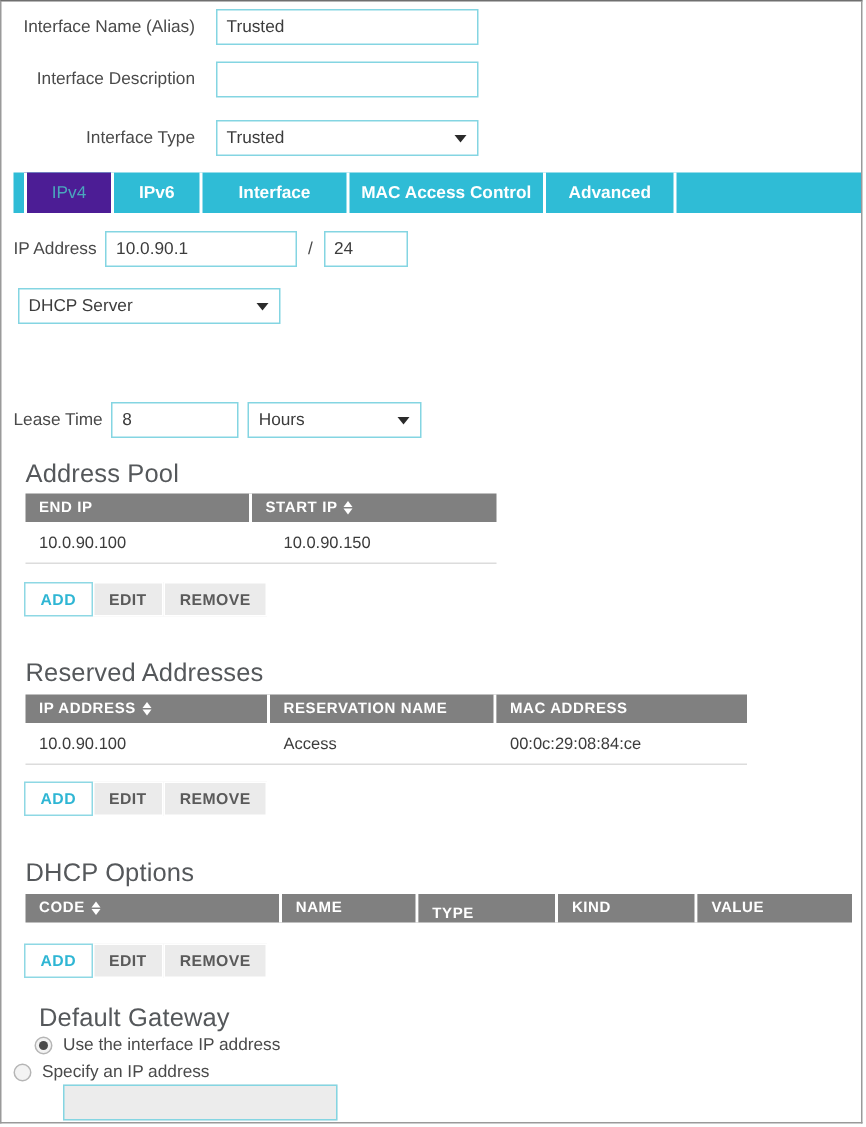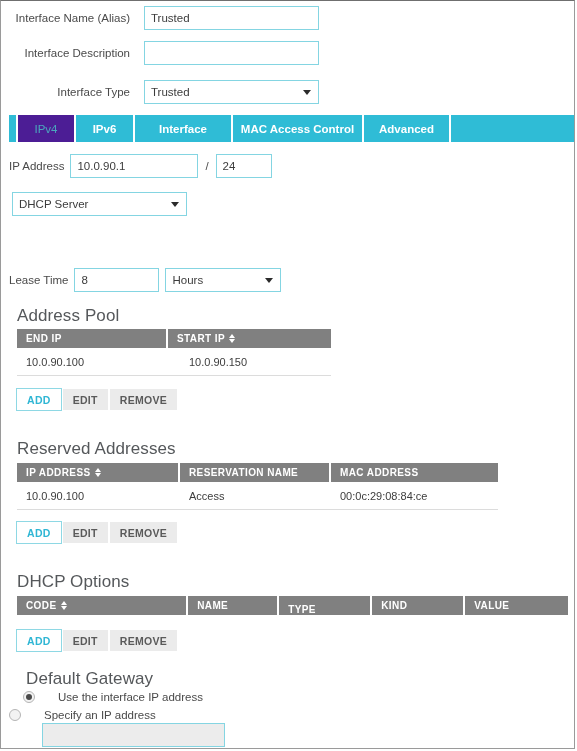--- a/index.html
+++ b/index.html
@@ -204,21 +204,20 @@
     color: #2fb6d4;
   }
 
   
   .radio-row {
     position: absolute;
     display: flex;
     align-items: flex-start;
     font-size: 11.5px;
     color: #4a4a4a;
-    gap: 16px;
   }
   .radio {
     width: 12px;
     height: 12px;
     border-radius: 50%;
     border: 1px solid #b5b5b5;
     background: #f3f3f3;
     margin-right: 7px;
     position: relative;
     box-sizing: border-box;

